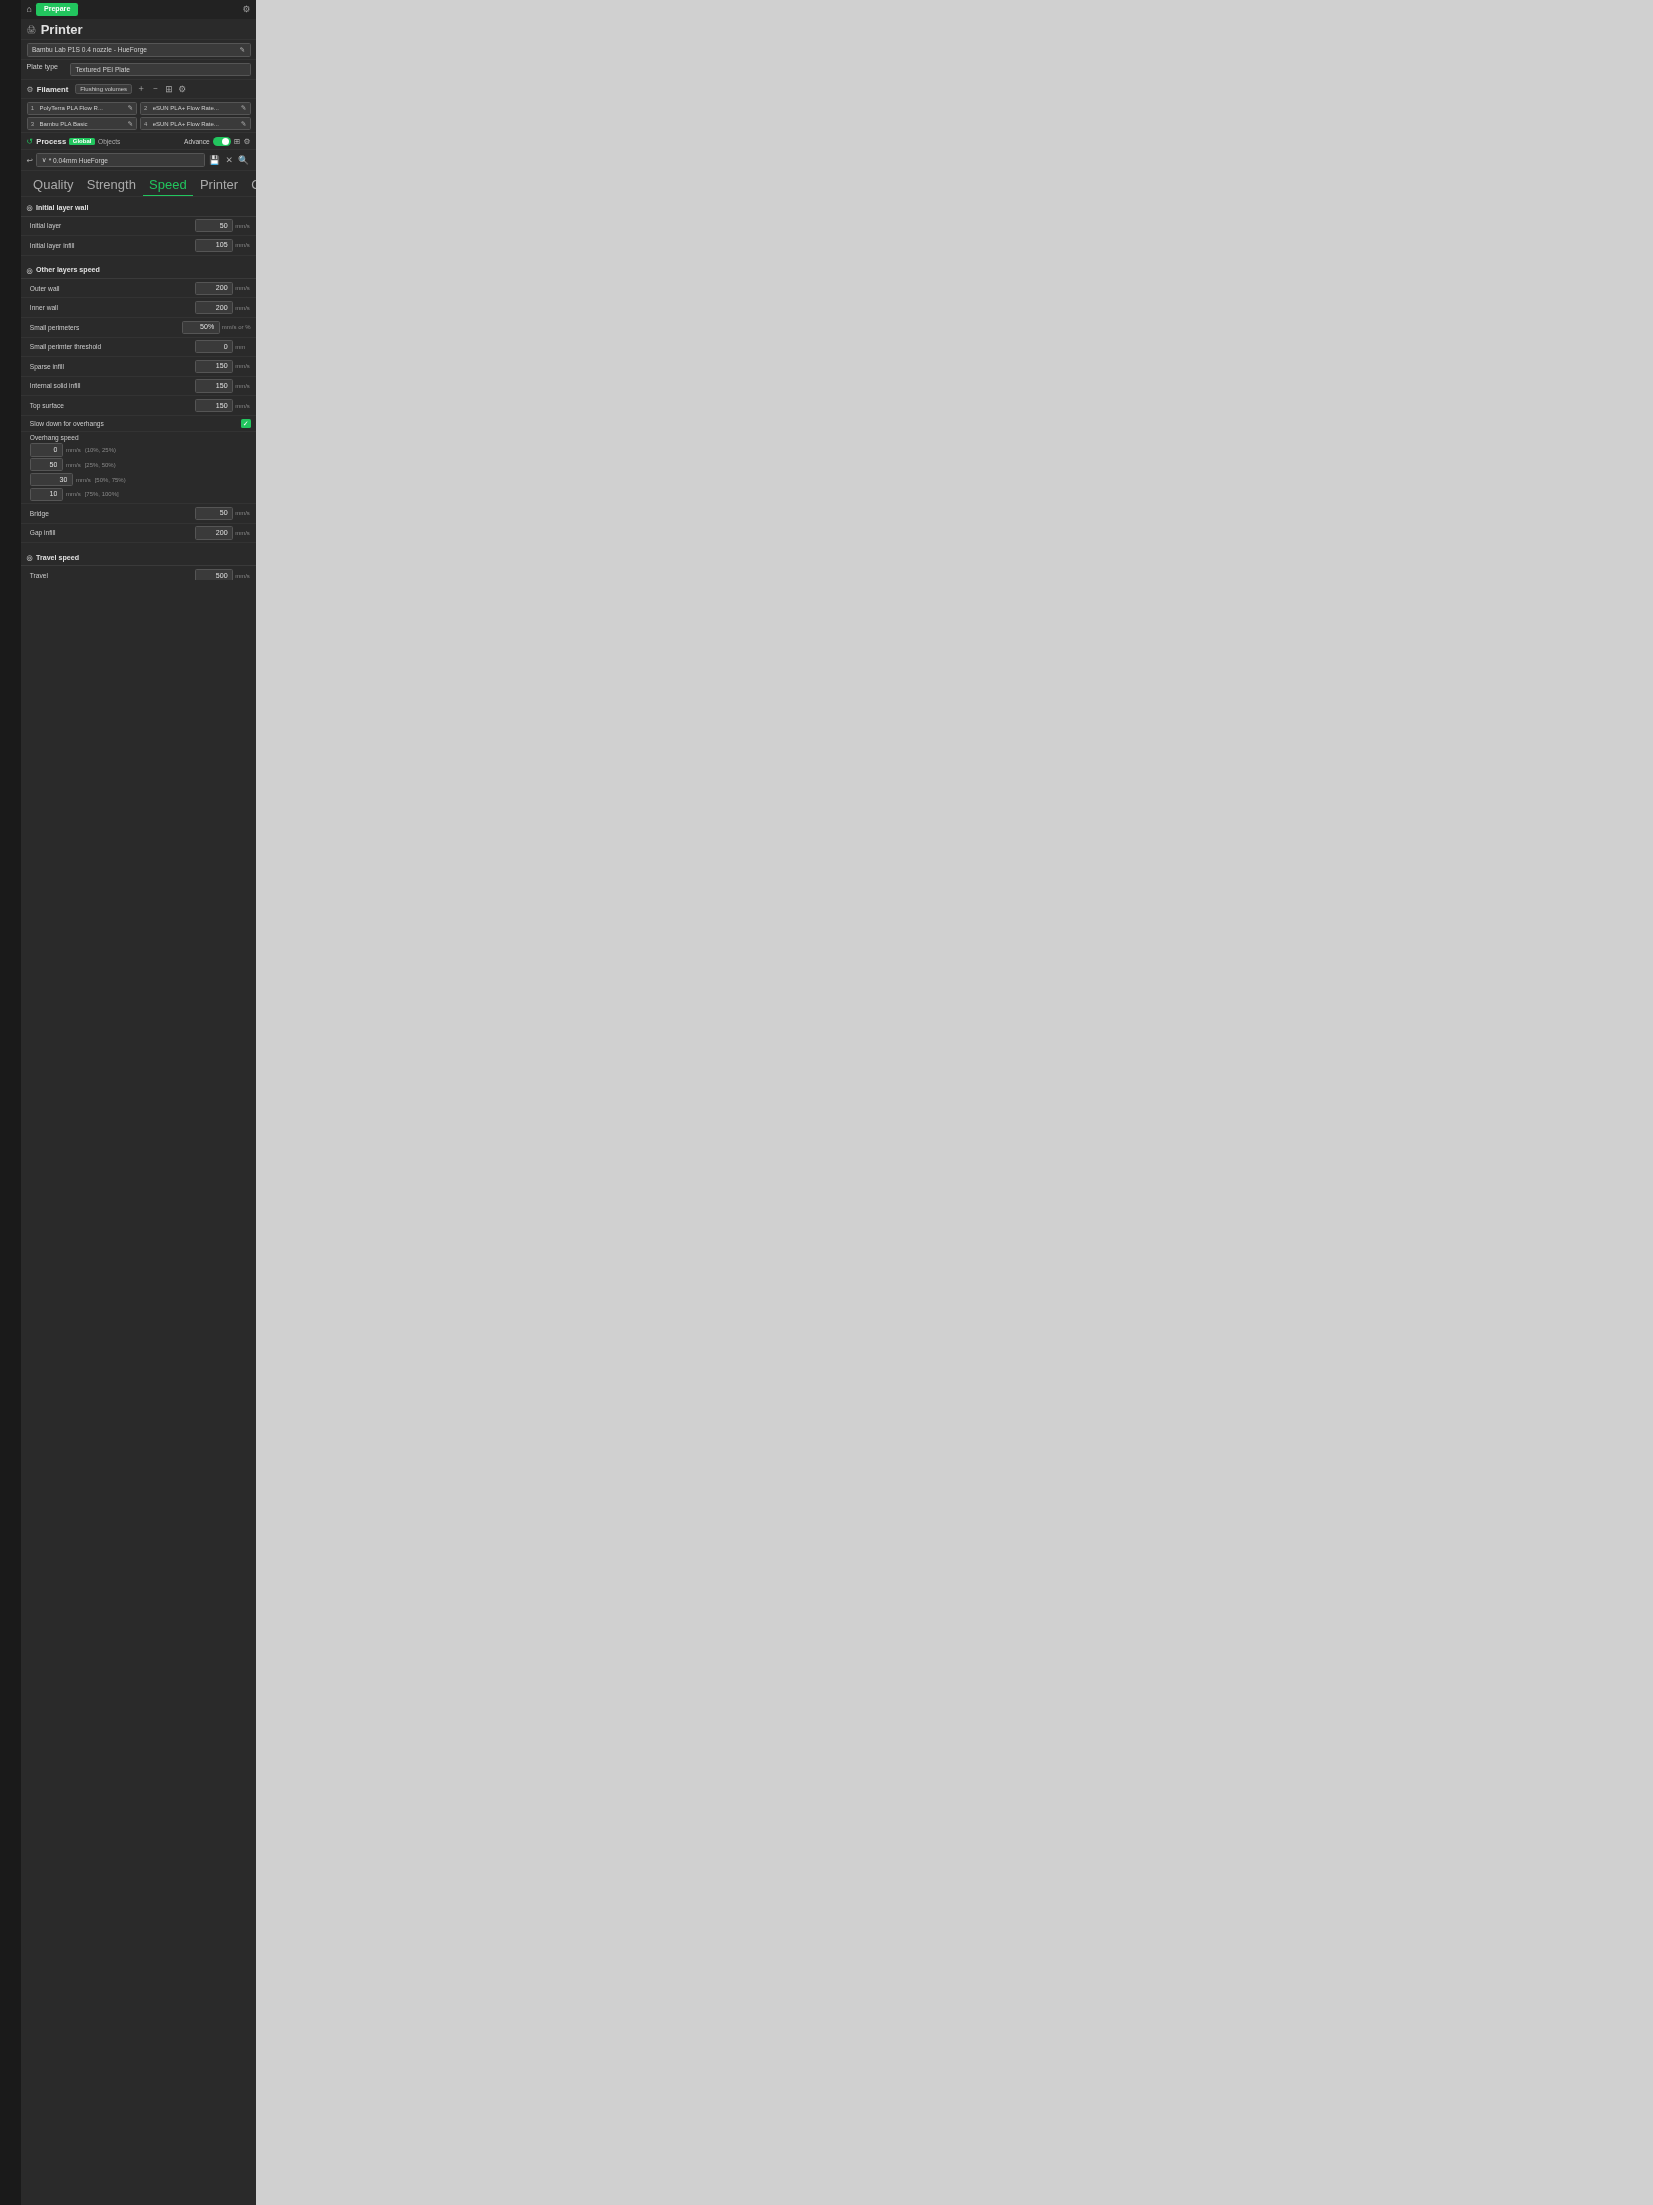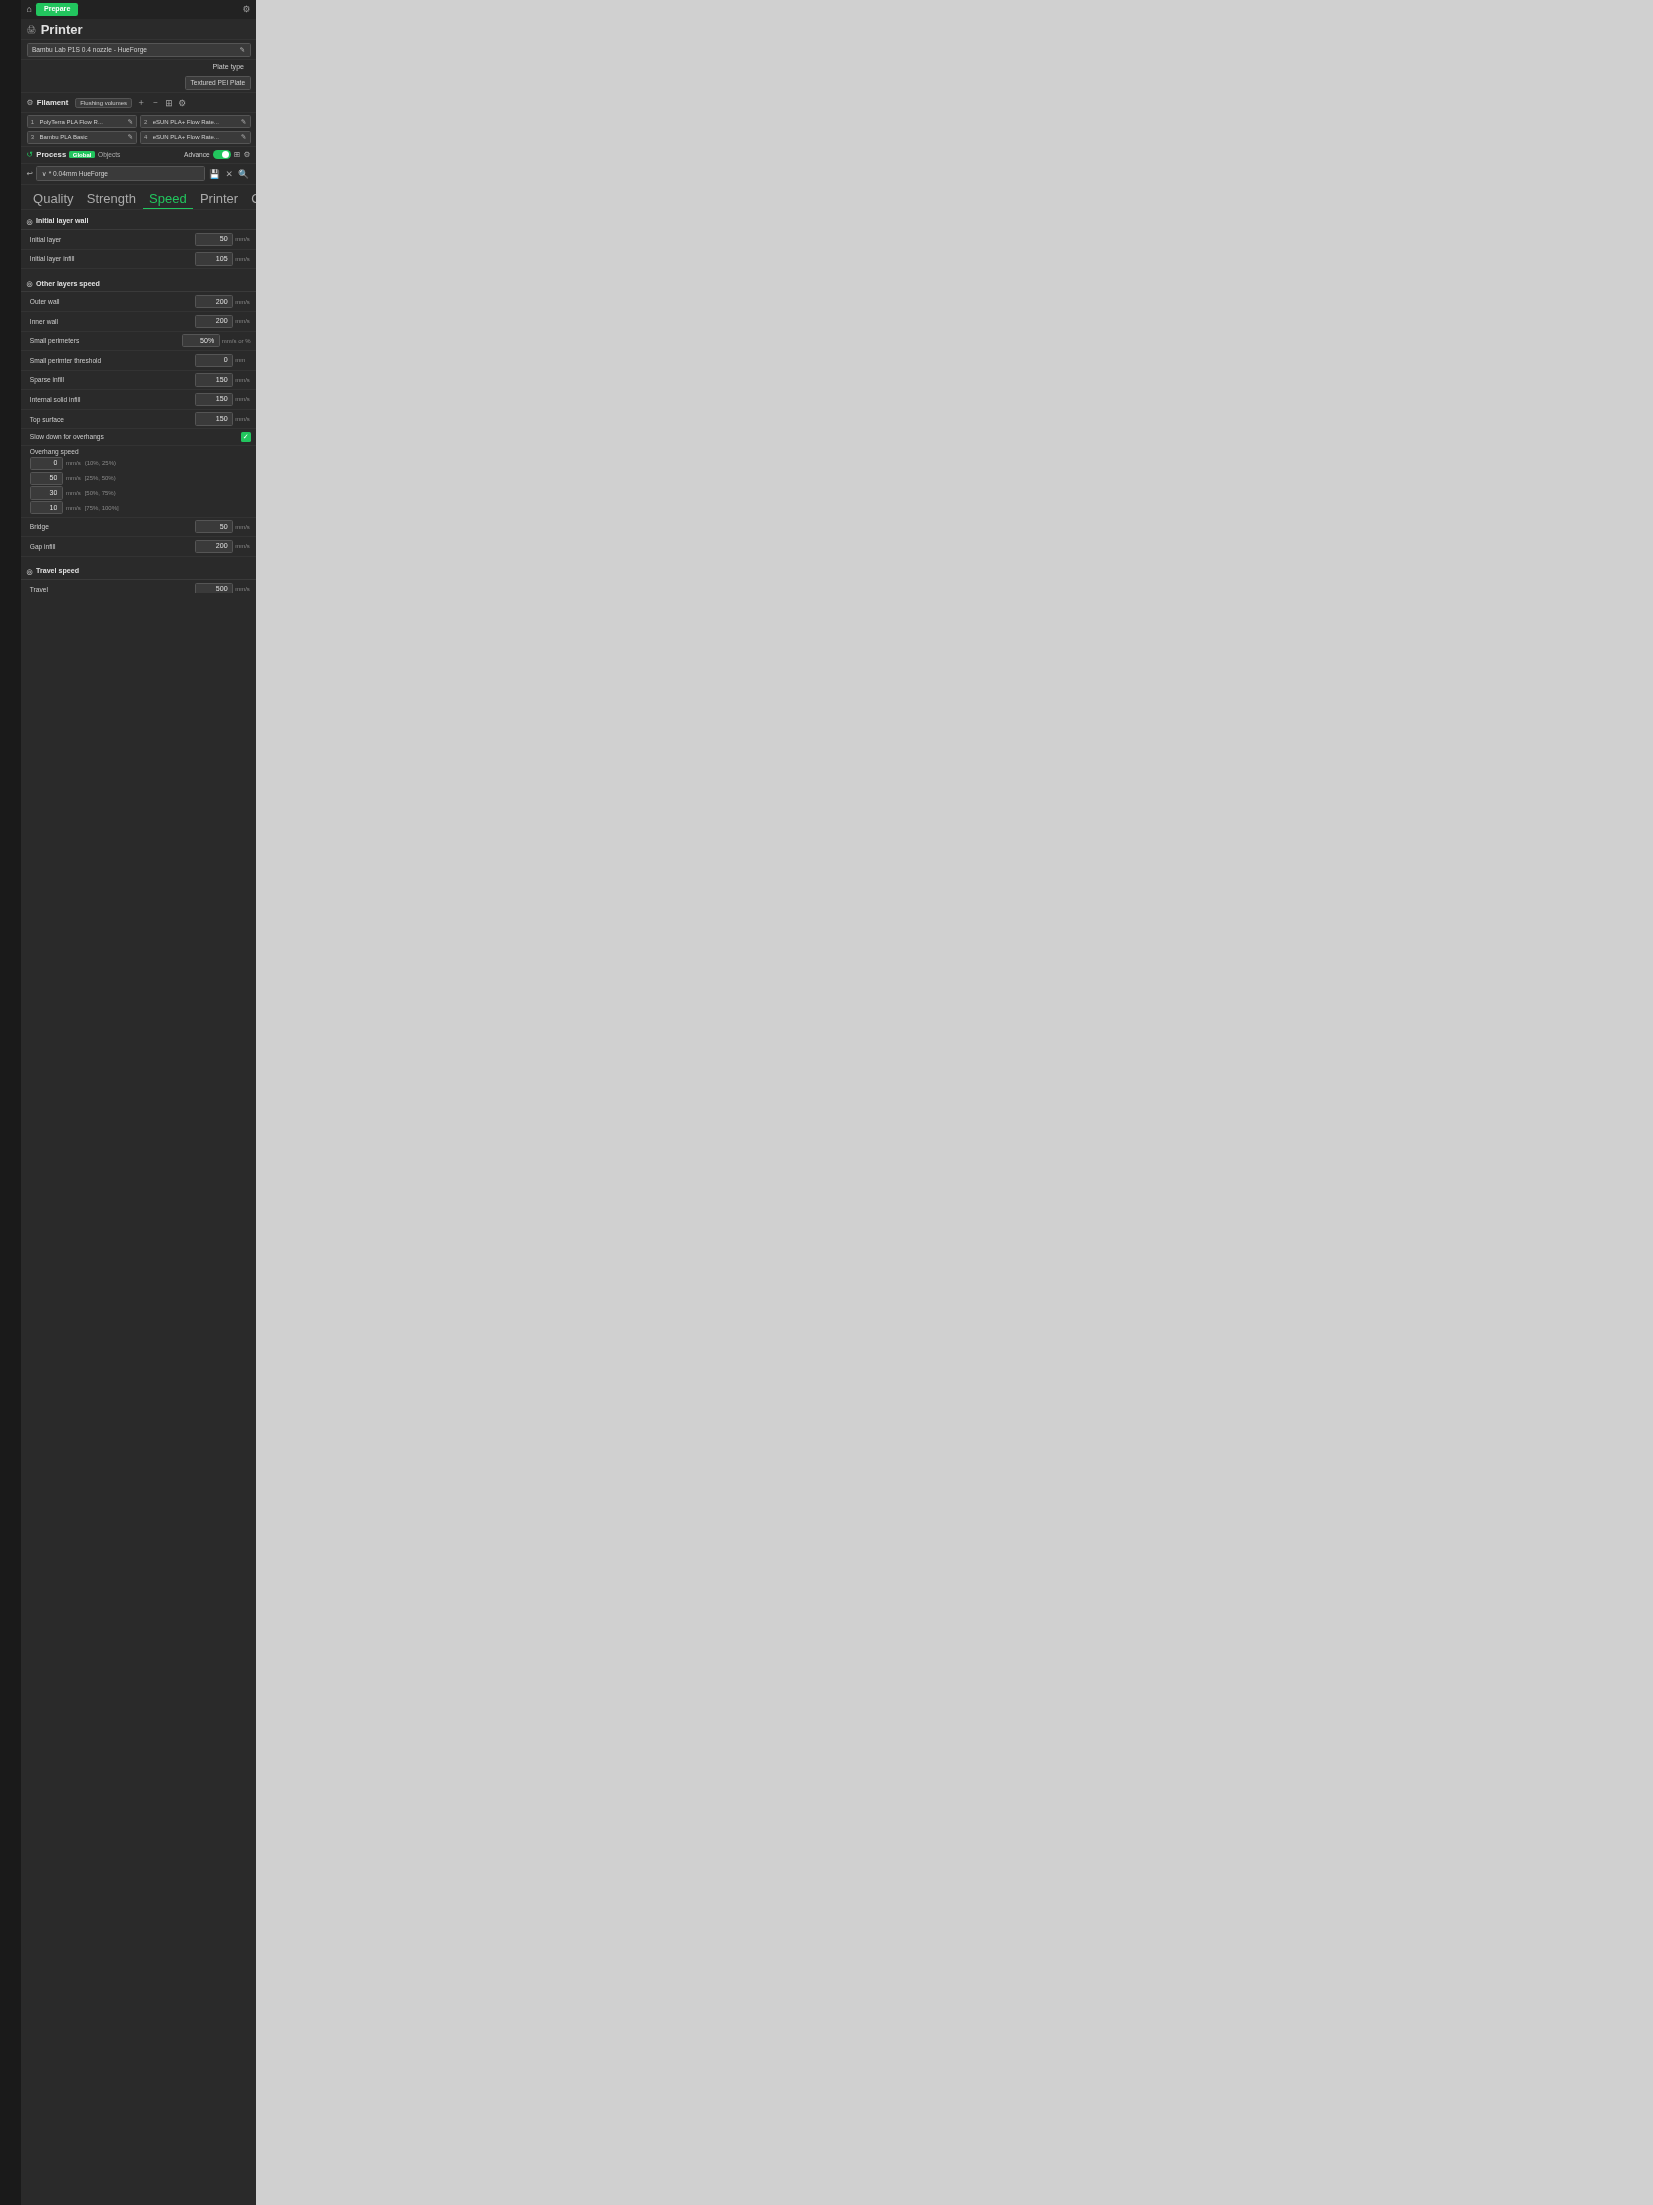--- a/index.html
+++ b/index.html
@@ -62,24 +62,23 @@
       background: #3a3a3a;
       border: 0.5px solid #555;
       border-radius: 1.6px;
       color: #d0d0d0;
       padding: 2.2px 4.4px;
       font-size: 6.6px;
       display: flex; align-items: center; justify-content: space-between;
     }
     .edit-icon { color: #aaa; font-size: 6.6px; margin-left: 3.3px; cursor: pointer; }
     .plate-row {
-      display: flex; align-items: flex-end; gap: 5.5px;
+      display: flex; align-items: flex-start; gap: 5.5px;
       padding: 2.7px 5.5px;
       border-bottom: 0.5px solid #333;
-      flex-direction: column;
     }
     .plate-label { color: #ccc; font-size: 7.1px; min-width: 38px; }
     .plate-select {
       flex: 1;
       background: #3a3a3a;
       border: 0.5px solid #555;
       border-radius: 1.6px;
       color: #d0d0d0;
       padding: 2.2px 4.4px;
       font-size: 6.6px;
@@ -450,21 +449,21 @@
             <input class="setting-input" type="text" value="0" style="width: 33px;">
             <span class="setting-unit">mm/s</span>
             <span class="overhang-range">(10%, 25%)</span>
           </div>
           <div class="overhang-row">
             <input class="setting-input" type="text" value="50" style="width: 33px;">
             <span class="setting-unit">mm/s</span>
             <span class="overhang-range">[25%, 50%)</span>
           </div>
           <div class="overhang-row">
-            <input class="setting-input" type="text" value="30" style="width: 33px;">
+            <input class="setting-input" type="text" value="30" style="width: 43px;">
             <span class="setting-unit">mm/s</span>
             <span class="overhang-range">[50%, 75%)</span>
           </div>
           <div class="overhang-row">
             <input class="setting-input" type="text" value="10" style="width: 33px;">
             <span class="setting-unit">mm/s</span>
             <span class="overhang-range">[75%, 100%]</span>
           </div>
         </div>
       </div>

